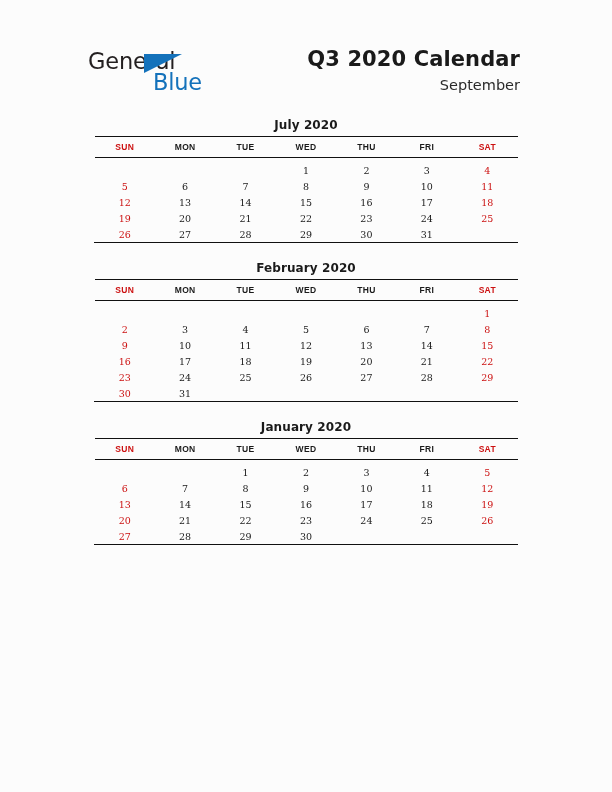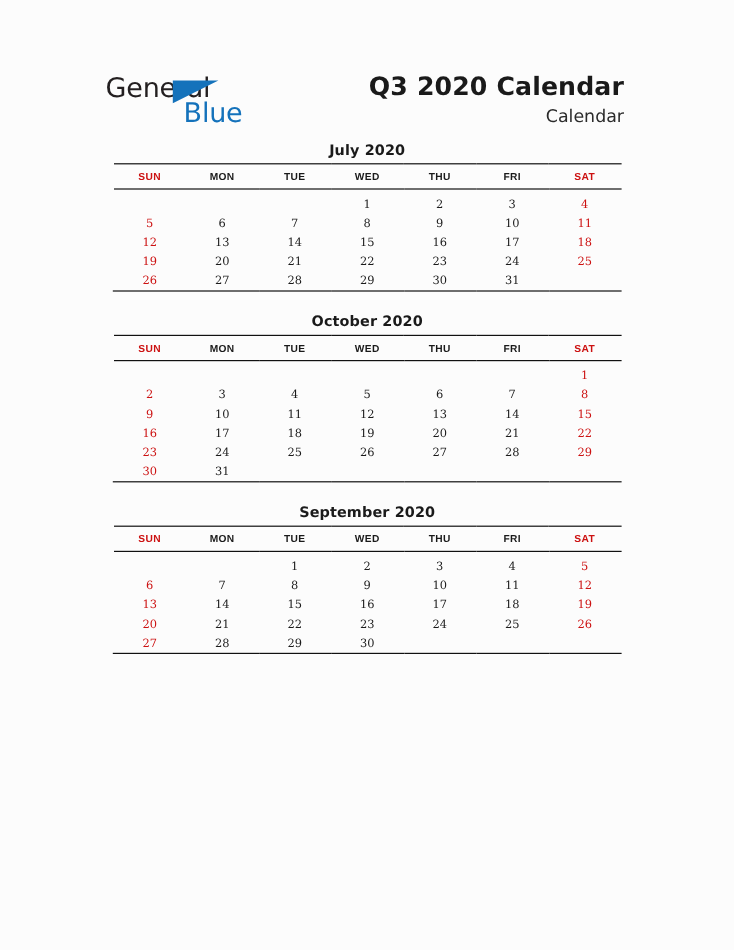--- a/index.html
+++ b/index.html
@@ -21,21 +21,21 @@
     position: absolute;
     left: 0;
     top: 0;
     width: 612px;
     height: 118px;
   }
 
   .logo {
     position: absolute;
     left: 88px;
-    top: 63px;
+    top: 50px;
     width: 150px;
     height: 48px;
   }
   .logo-general {
     position: absolute;
     left: 0;
     top: 0;
     font-size: 22.5px;
     letter-spacing: -0.2px;
     color: #231f20;
@@ -62,21 +62,21 @@
     top: 4px;
     width: 0;
     height: 0;
     border-top: 19px solid #1472bb;
     border-right: 38px solid transparent;
   }
 
   .title-block {
     position: absolute;
     right: 92px;
-    top: 61px;
+    top: 48px;
     text-align: right;
     margin-left: 12px;
   }
   .title-main {
     font-size: 21px;
     font-weight: bold;
     color: #1a1a1a;
     font-family: "DejaVu Sans", sans-serif;
     line-height: 1.12;
     letter-spacing: 0.1px;
@@ -167,21 +167,21 @@
 <div class="header">
 
   <div class="logo">
     <span class="logo-general">General</span>
     <span class="logo-triangle"></span>
     <span class="logo-blue">Blue</span>
   </div>
 
   <div class="title-block">
     <div class="title-main">Q3 2020 Calendar</div>
-    <div class="title-sub">Calendar</div>
+    <div class="title-sub">September</div>
   </div>
 
 </div>
 
 <div class="months">
     <div class="month-block">
       <div class="month-title">July 2020</div>
       <table class="cal">
         <thead>
           <tr>
@@ -246,21 +246,21 @@
             <td>28</td>
             <td>29</td>
             <td>30</td>
             <td>31</td>
             <td class="weekend"></td>
           </tr>
         </tbody>
       </table>
     </div>
     <div class="month-block">
-      <div class="month-title">October 2020</div>
+      <div class="month-title">February 2020</div>
       <table class="cal">
         <thead>
           <tr>
             <th class="weekend">SUN</th>
             <th>MON</th>
             <th>TUE</th>
             <th>WED</th>
             <th>THU</th>
             <th>FRI</th>
             <th class="weekend">SAT</th>
@@ -327,21 +327,21 @@
             <td></td>
             <td></td>
             <td></td>
             <td></td>
             <td class="weekend"></td>
           </tr>
         </tbody>
       </table>
     </div>
     <div class="month-block">
-      <div class="month-title">September 2020</div>
+      <div class="month-title">January 2020</div>
       <table class="cal">
         <thead>
           <tr>
             <th class="weekend">SUN</th>
             <th>MON</th>
             <th>TUE</th>
             <th>WED</th>
             <th>THU</th>
             <th>FRI</th>
             <th class="weekend">SAT</th>

